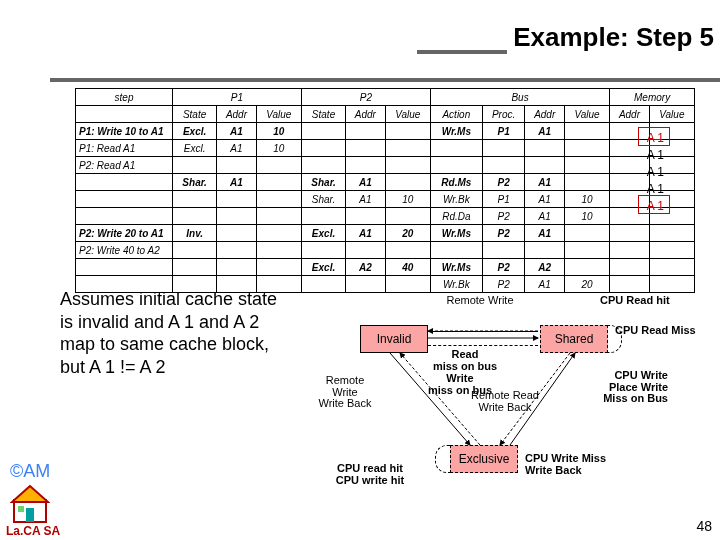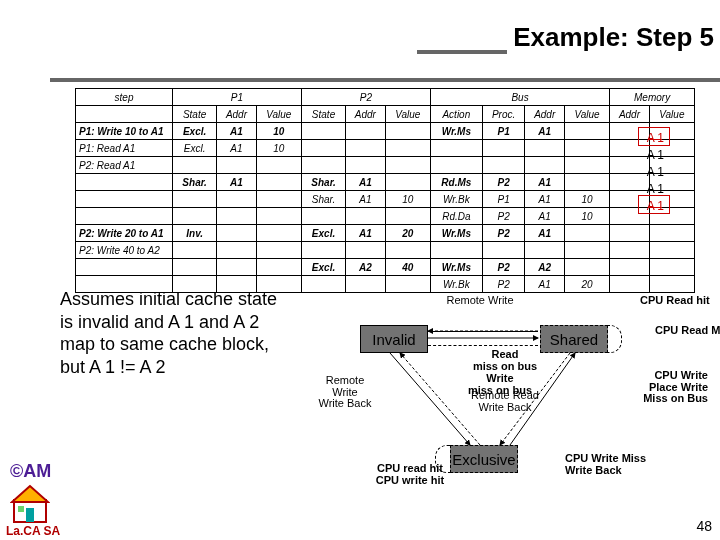--- a/index.html
+++ b/index.html
@@ -59,21 +59,21 @@
     border: 1px solid #000;
     padding: 1px 3px;
     text-align: center;
     height: 14px;
     white-space: nowrap;
   }
   table.main th {
     font-style: italic;
     font-weight: normal;
   }
-  .bold { font-weight: bold; margin-left: 40px; }
+  .bold { font-weight: bold; }
   .group-head th { border-bottom: none; }
   .strike {
     position: relative;
   }
   .strike::after {
     content: '';
     position: absolute;
     left: 10%;
     right: 10%;
     top: 50%;
@@ -92,22 +92,22 @@
     top: 295px;
     left: 300px;
     width: 400px;
     height: 210px;
   }
   .state {
     position: absolute;
     width: 66px;
     height: 26px;
     border: 1px solid #000;
-    background: #737373;
-    font-size: 15px;
+    background: #fca5a5;
+    font-size: 12px;
     display: flex;
     align-items: center;
     justify-content: center;
   }
   .state.dashed { border-style: dashed; }
   .loop-top-left {
     position: absolute;
     border: 1px dashed #000;
     border-right: none;
     border-radius: 12px 0 0 12px;
@@ -133,22 +133,22 @@
     position: absolute;
     border-top: 1px solid #000;
     height: 0;
   }
   .darrow.dashed { border-top-style: dashed; }
   .am-logo {
     position: absolute;
     left: 10px;
     bottom: 58px;
     font-size: 18px;
-    color: #4c1d95;
-    font-weight: bold;
+    color: #3b82f6;
+    font-weight: normal;
   }
   .house-logo {
     position: absolute;
     left: 10px;
     bottom: 16px;
     width: 40px;
     height: 40px;
   }
   .lacasa {
     position: absolute;

